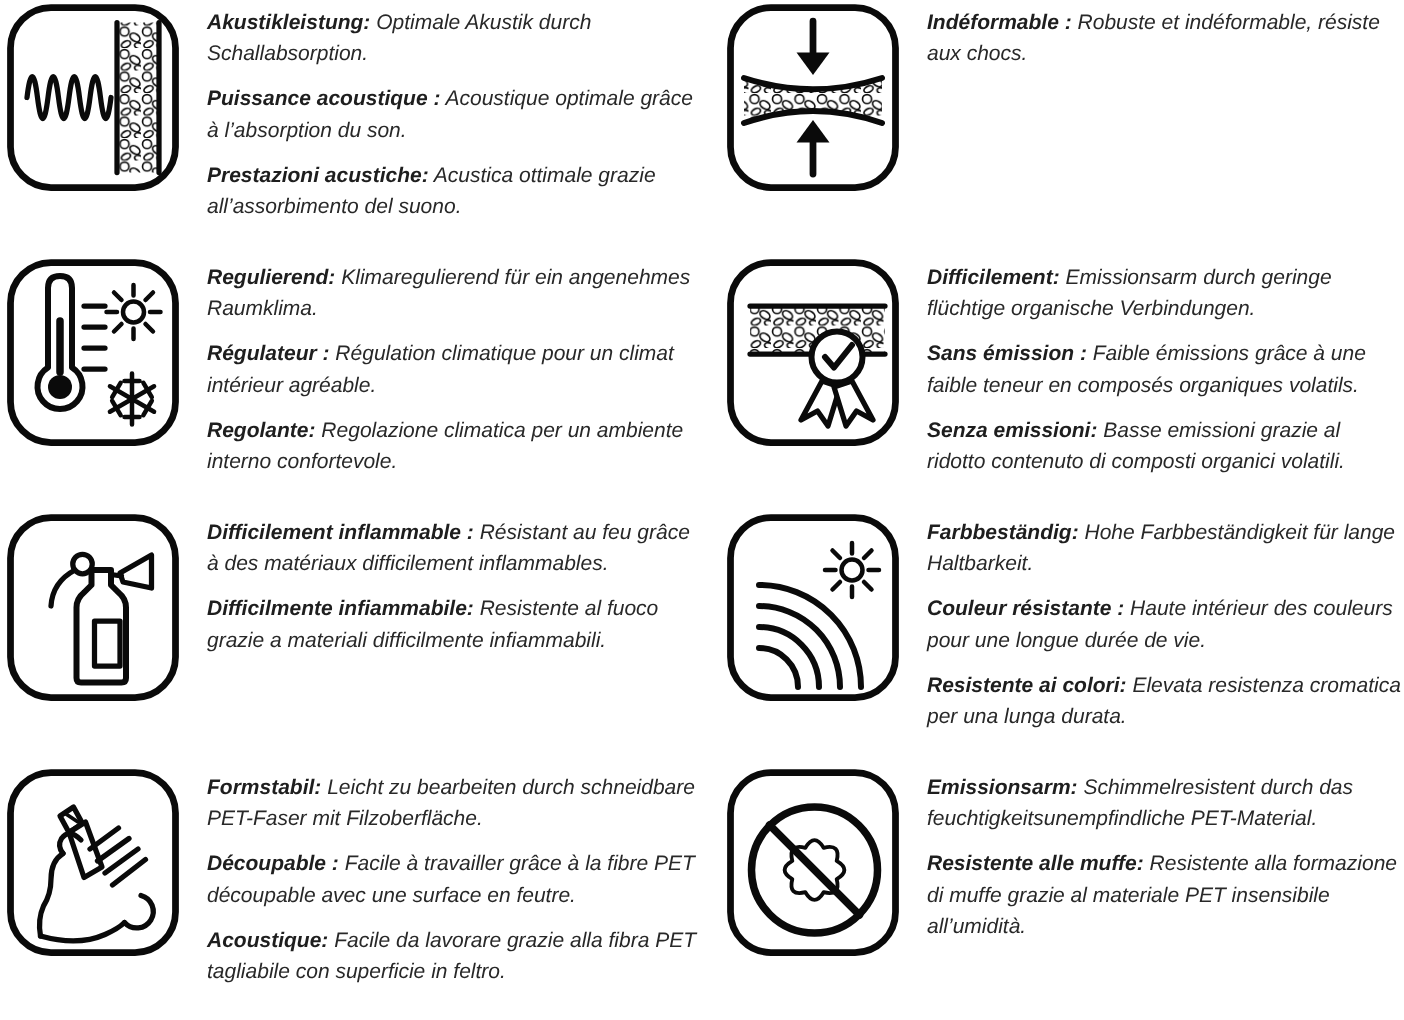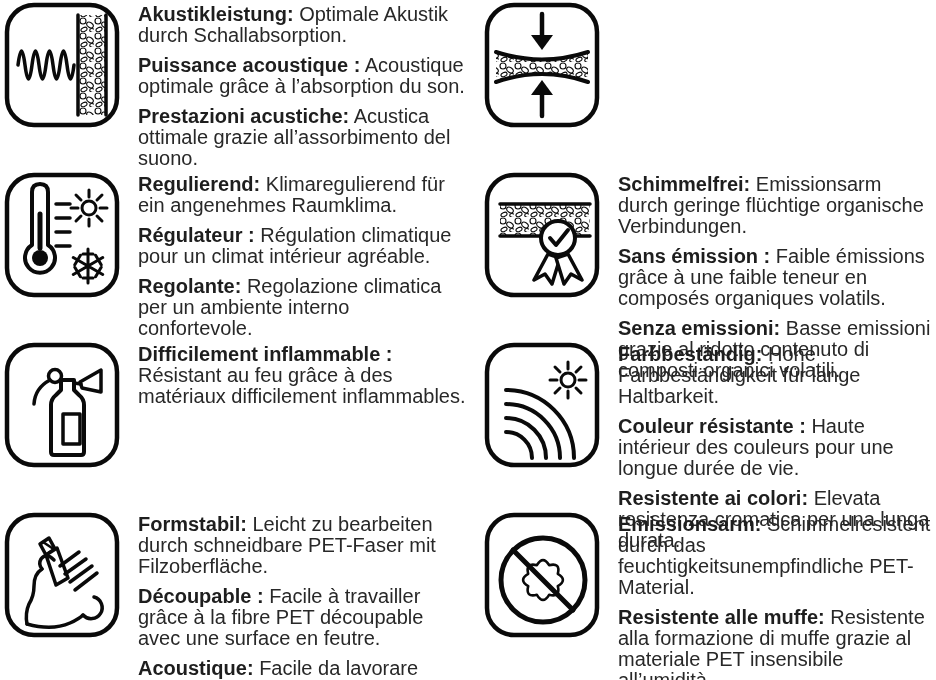--- a/index.html
+++ b/index.html
@@ -2,21 +2,21 @@
 <html><head>
 <meta charset="utf-8">
 <style>
   html,body{margin:0;padding:0;background:#ffffff;}
   body{width:936px;height:680px;overflow:hidden;
        font-family:"Liberation Sans",sans-serif;color:#282828;}
   .sheet{display:grid;grid-template-columns:468px 468px;grid-auto-rows:170px;width:936px;height:680px;}
   .tile{display:flex;align-items:flex-start;}
   .icon-box{flex:0 0 auto;margin:2px 0 0 4px;line-height:0;}
   .tile.right .icon-box{margin-left:16px;}
-  .texts{margin:4px 0 0 18px;width:328px;font-size:20px;line-height:21px;}
+  .texts{margin:4px 0 0 18px;width:328px;font-size:14px;line-height:21px;font-style:italic;}
   .tile.right .texts{width:318px;}
   .texts p{margin:0 0 9px 0;}
   .texts strong{font-weight:700;color:#1e1e1e;}
   svg.icn{display:block;}
   .s{stroke:#0a0a0a;fill:none;stroke-width:3.5;stroke-linecap:round;stroke-linejoin:round;}
   .sw4{stroke-width:4;} .sw45{stroke-width:4.5;} .sw5{stroke-width:5;} .sw26{stroke-width:2.6;} .sw3{stroke-width:3;}
   .frame{stroke:#0a0a0a;fill:#fff;stroke-width:4.5;}
   .blk{fill:#0a0a0a;stroke:none;}
   .wht{fill:#ffffff;}
   .felt{fill:url(#feltpat);stroke:none;}
@@ -60,20 +60,21 @@
         <path class="felt" d="M12,50 Q58,65 104,50 L104,80 Q58,64 12,80 Z"></path>
         <path class="s sw4" d="M12,50 Q58,65 104,50"></path>
         <path class="s sw4" d="M12,80 Q58,64 104,80"></path>
         <path class="s sw45" d="M58,12 V34"></path>
         <path class="blk" d="M58,48 L47,33 L69,33 Z"></path>
         <path class="s sw45" d="M58,114 V92"></path>
         <path class="blk" d="M58,78 L47,93 L69,93 Z"></path>
       </svg>
     </div>
     <div class="texts">
+      <p><strong>Indéformable :</strong> <span>Robuste et indéformable, résiste aux chocs.</span></p>
     </div>
   </section>
 
   <section class="tile">
     <div class="icon-box">
       <svg class="icn" viewBox="0 0 116 126" width="116" height="126">
         <rect class="frame" x="3" y="3" width="110" height="120" rx="27"></rect>
         <path class="s sw4" d="M28,73 L28,20 Q28,12 36,12 Q44,12 44,20 L44,73 A15,15 0 1,1 28,73 Z"></path>
         <path class="s sw5" d="M36,42 V76"></path>
         <circle class="blk" cx="36" cy="86" r="8"></circle>
@@ -97,40 +98,41 @@
         <rect class="frame" x="3" y="3" width="110" height="120" rx="27"></rect>
         <rect class="felt" x="16" y="32" width="90" height="32"></rect>
         <path class="s" d="M16,32 H106 M16,64 H106"></path>
         <path class="s wht" d="M64,82 L50,108 L61,102 L68,112 L76,86 Z"></path>
         <path class="s wht" d="M84,82 L98,108 L87,102 L80,112 L72,86 Z"></path>
         <circle class="s sw4 wht" cx="74" cy="66" r="17"></circle>
         <path class="s sw4" d="M66,66 L72,73 L84,58"></path>
       </svg>
     </div>
     <div class="texts">
-      <p><strong>Schimmelfrei:</strong> <span>Emissionsarm durch geringe flüchtige organische Verbindungen.</span></p>
+      <p><strong>Difficilement:</strong> <span>Emissionsarm durch geringe flüchtige organische Verbindungen.</span></p>
       <p><strong>Sans émission :</strong> <span>Faible émissions grâce à une faible teneur en composés organiques volatils.</span></p>
       <p><strong>Senza emissioni:</strong> <span>Basse emissioni grazie al ridotto contenuto di composti organici volatili.</span></p>
     </div>
   </section>
 
   <section class="tile">
     <div class="icon-box">
       <svg class="icn" viewBox="0 0 116 126" width="116" height="126">
         <rect class="frame" x="3" y="3" width="110" height="120" rx="27"></rect>
         <circle class="s" cx="51" cy="34" r="6.5"></circle>
         <path class="s" d="M46,38 Q31,46 30,62"></path>
         <path class="s wht" d="M76,40 L97,28 L97,50 L78,46 Z"></path>
         <path class="s" d="M70,41 L77,42"></path>
         <path class="s wht sw4" d="M57,48 L52,53 Q47,57 47,63 L47,110 Q47,113 50,113 L77,113 Q80,113 80,110 L80,63 Q80,57 75,53 L70,48 L70,38 L57,38 Z"></path>
         <rect class="s" x="59" y="72" width="17" height="30"></rect>
       </svg>
     </div>
     <div class="texts">
       <p><strong>Difficilement inflammable :</strong> <span>Résistant au feu grâce à des matériaux difficilement inflammables.</span></p>
+      <p><strong>Difficilmente infiammabile:</strong> <span>Resistente al fuoco grazie a materiali difficilmente infiammabili.</span></p>
     </div>
   </section>
 
   <section class="tile right">
     <div class="icon-box">
       <svg class="icn" viewBox="0 0 116 126" width="116" height="126">
         <rect class="frame" x="3" y="3" width="110" height="120" rx="27"></rect>
         <path class="s sw4" d="M22,90 A26,26 0 0 1 48,116"></path>
         <path class="s sw4" d="M22,76 A40,40 0 0 1 62,116"></path>
         <path class="s sw4" d="M22,62 A54,54 0 0 1 76,116"></path>

